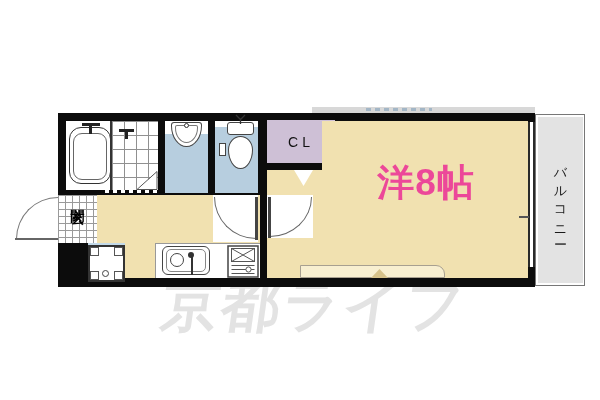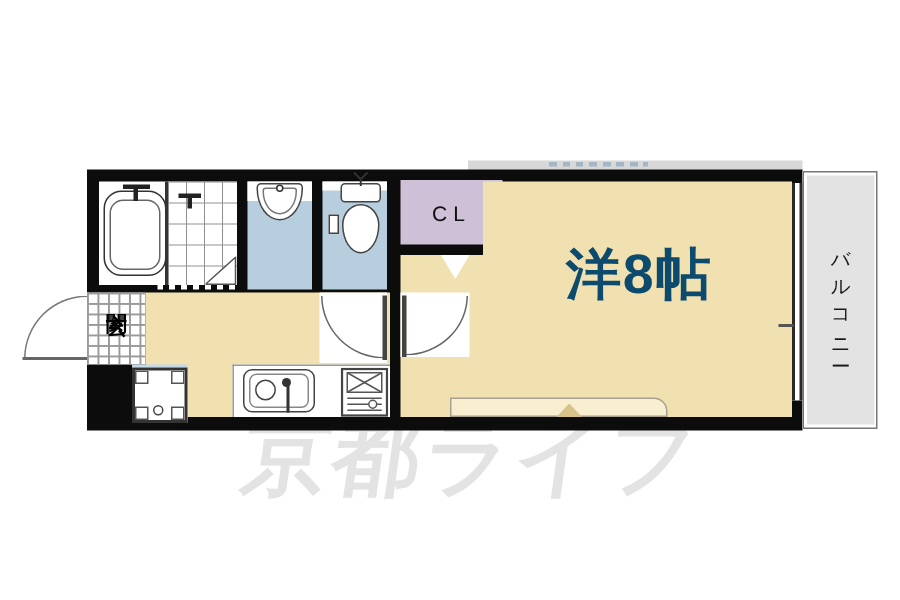--- a/index.html
+++ b/index.html
@@ -61,21 +61,21 @@
   
   .closet{left:267px;top:120px;width:68px;height:43px;background:#cec0d6;z-index:3;
     display:flex;align-items:center;justify-content:center;font-size:14px;letter-spacing:4px;color:#111;}
   .closet-marker{left:294px;top:170px;width:19px;height:16px;background:#fff;
     clip-path:polygon(0 0,100% 0,50% 100%);z-index:4;}
 
   
   .room-a{left:322px;top:121px;width:206px;height:157px;background:#f1e1b0;z-index:3;}
   .room-b{left:267px;top:170px;width:55px;height:108px;background:#f1e1b0;z-index:3;}
   .room-label{left:336px;top:163px;width:180px;text-align:center;font-size:37px;font-weight:600;
-    color:#0c4a6e;letter-spacing:1px;z-index:4;line-height:1.1;}
+    color:#ec4899;letter-spacing:1px;z-index:4;line-height:1.1;}
 
   
   .window-sill{left:300px;top:265px;width:145px;height:13px;background:#f8efd0;border:1px solid #a8a090;
     border-radius:0 9px 0 0;z-index:4;}
   .sill-marker{left:371px;top:269px;width:17px;height:9px;background:#d7c28a;
     clip-path:polygon(50% 0,0 100%,100% 100%);z-index:5;}
 
   
   .toilet-door-area{left:213px;top:195px;width:45px;height:47px;background:#fff;z-index:4;}
   .toilet-door-arc{left:214px;top:197px;width:42px;height:42px;border-left:1.5px solid #666;

